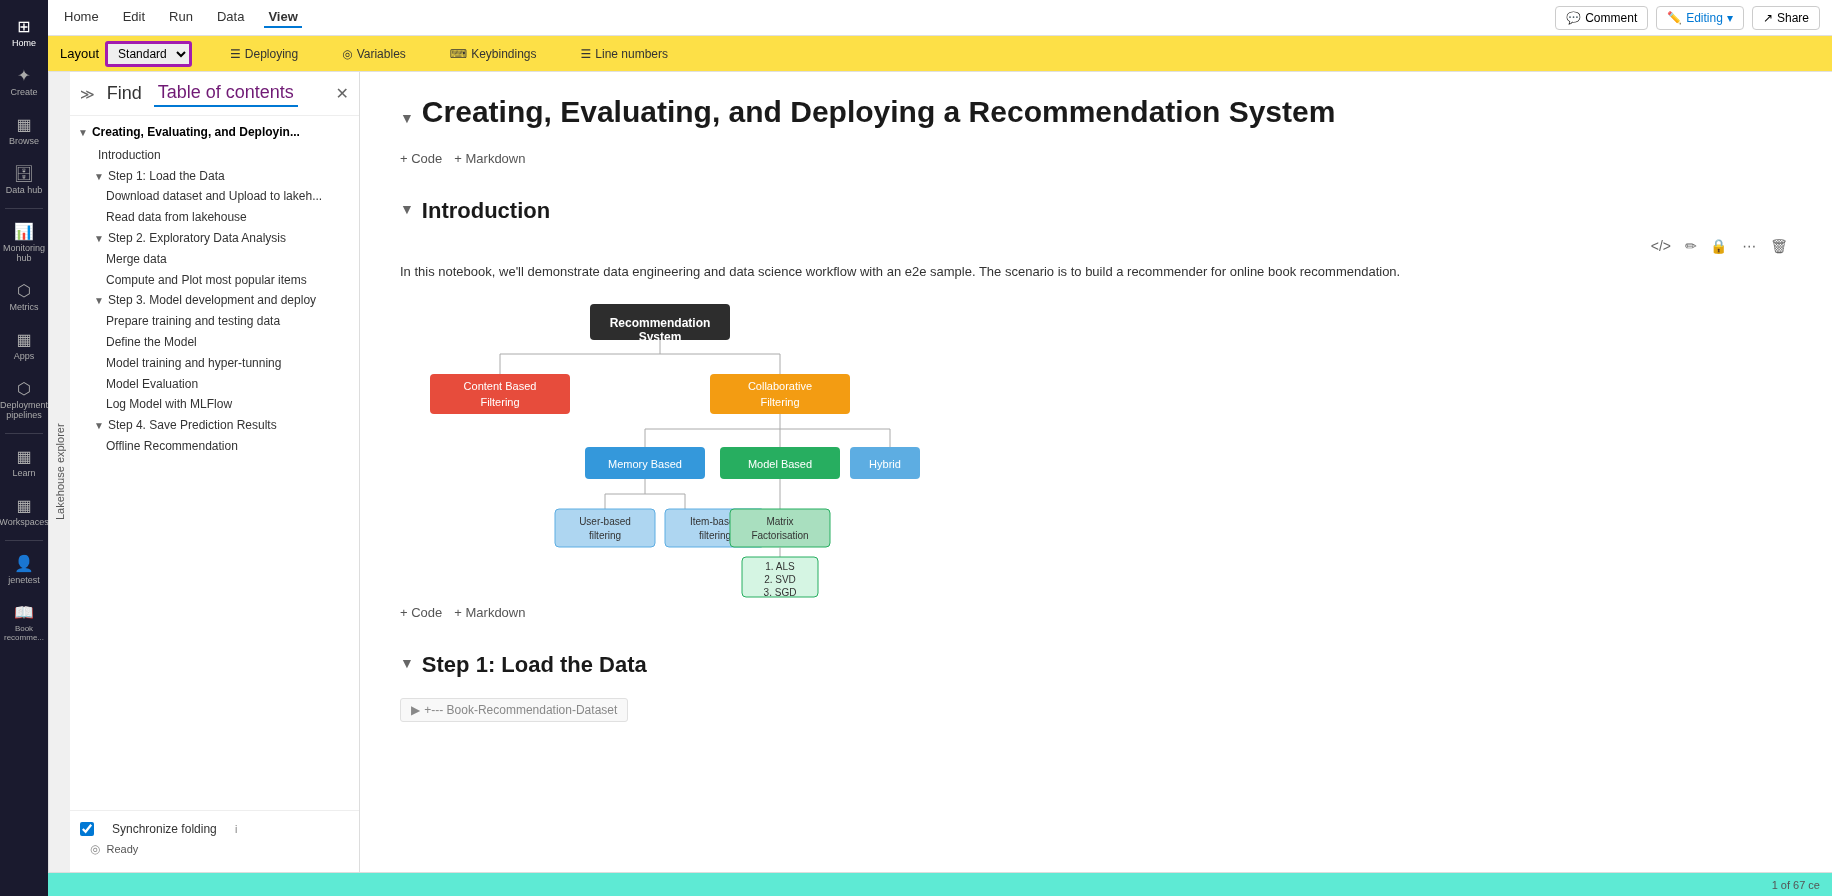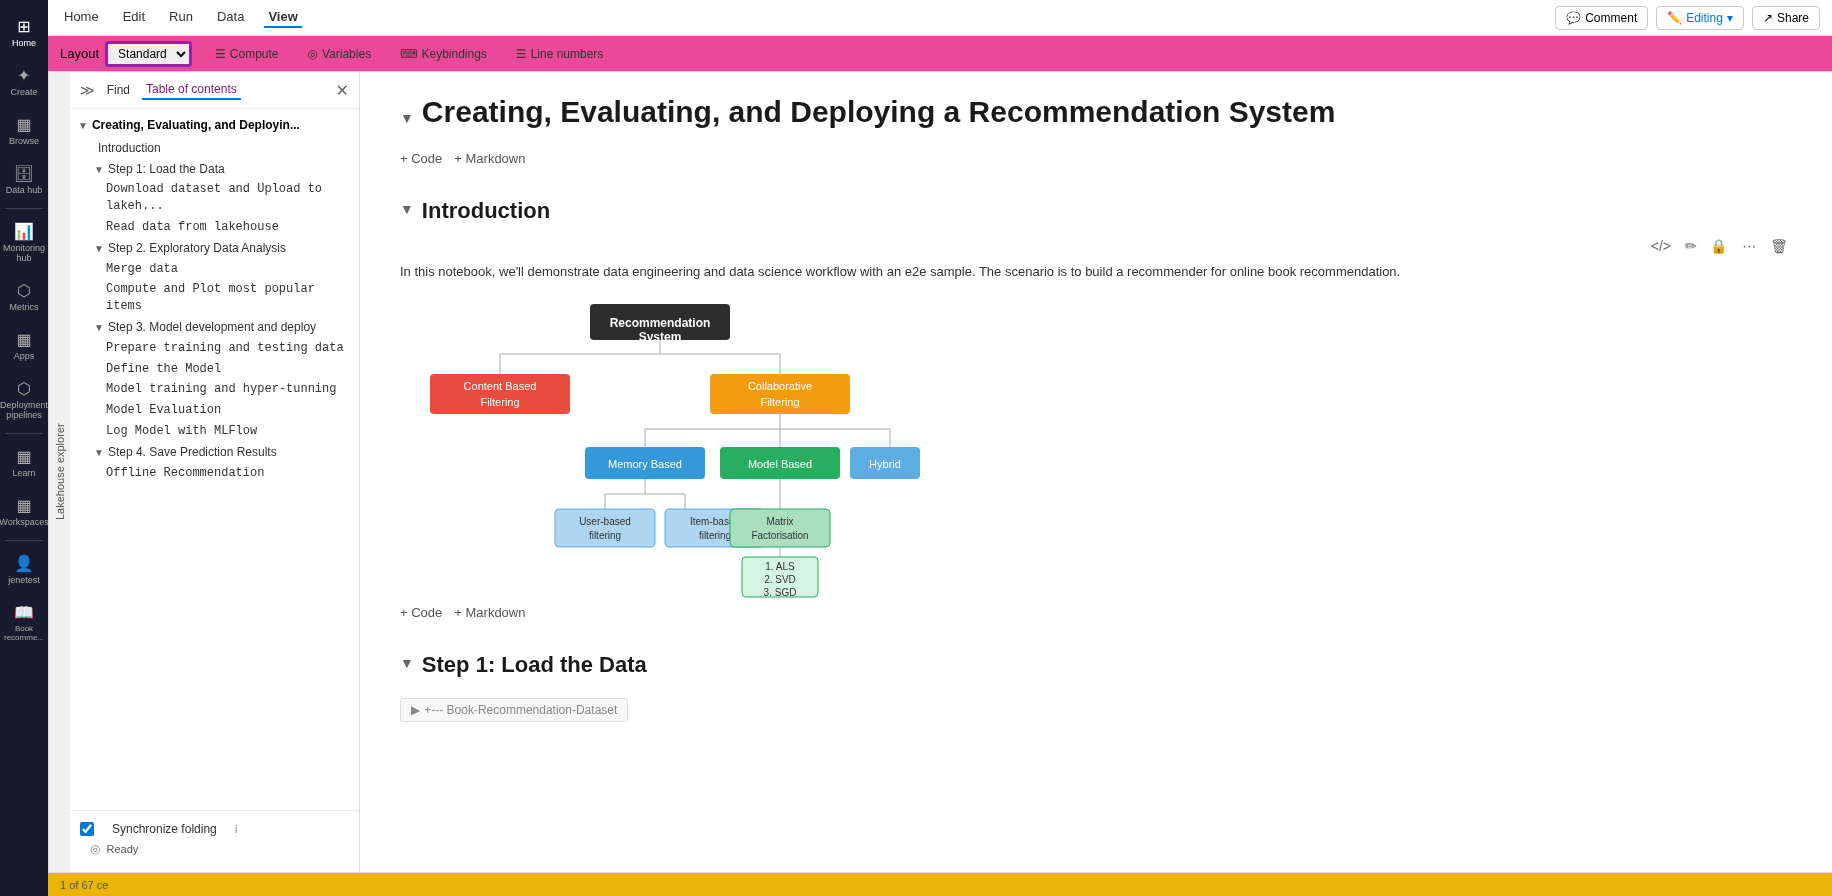--- a/index.html
+++ b/index.html
@@ -86,26 +86,26 @@
       background: #fff;
       display: flex;
       align-items: center;
       gap: 4px;
       color: #0078d4;
     }
 
     
     .toolbar {
       height: 36px;
-      background: #ec4899;
+      background: #fde047;
       border-bottom: 1px solid #e0e0e0;
       display: flex;
       align-items: center;
       padding: 0 12px;
-      gap: 17px;
+      gap: 32px;
       flex-shrink: 0;
     }
     .toolbar-item {
       display: flex;
       align-items: center;
       gap: 4px;
       font-size: 12px;
       cursor: pointer;
       color: #333;
       padding: 3px 6px;
@@ -162,21 +162,21 @@
       padding: 8px 10px;
       border-bottom: 1px solid #eee;
       gap: 8px;
     }
     .sidebar-expand-btn {
       cursor: pointer;
       color: #666;
       font-size: 14px;
     }
     .sidebar-tab {
-      font-size: 12px;
+      font-size: 18px;
       color: #333;
       cursor: pointer;
       padding: 2px 4px;
     }
     .sidebar-tab.active {
       color: #701a75;
       border-bottom: 2px solid #0078d4;
       font-weight: 500;
     }
     .sidebar-close {
@@ -200,21 +200,21 @@
       line-height: 1.4;
     }
     .toc-item .toc-icon { margin-right: 4px; font-size: 10px; color: #666; flex-shrink: 0; margin-top: 2px; }
     .toc-main {
       font-weight: 700;
       font-size: 12px;
       color: #000;
       margin-bottom: 2px;
     }
     .toc-sub { padding-left: 16px; }
-    .toc-subsub { padding-left: 28px; font-family: Liberation Mono, monospace; }
+    .toc-subsub { padding-left: 28px; }
 
     .sidebar-footer {
       padding: 10px;
       border-top: 1px solid #eee;
     }
     .sync-folding {
       display: flex;
       align-items: center;
       gap: 18px;
       font-size: 12px;
@@ -324,29 +324,29 @@
       padding: 4px 10px;
       display: inline-flex;
       align-items: center;
       gap: 4px;
       margin-top: 8px;
     }
 
     
     .bottom-bar {
       height: 24px;
-      background: #eab308;
+      background: #5eead4;
       border-top: 1px solid #ddd;
       display: flex;
       align-items: center;
       padding: 0 12px;
       font-size: 11px;
       color: #555;
       flex-shrink: 0;
-      justify-content: flex-start;
+      justify-content: flex-end;
     }
   </style>
 </head>
 <body>
 
 <div class="left-nav">
   <div class="nav-item active">
     <div class="nav-icon">⊞</div>
     <span>Home</span>
   </div>
@@ -429,21 +429,21 @@
   <div class="toolbar">
     <div class="layout-select">
       <span>Layout</span>
       <select>
         <option>Standard</option>
         <option>Wide</option>
       </select>
     </div>
     <div class="toolbar-item">
       <span>☰</span>
-      <span>Compute</span>
+      <span>Deploying</span>
     </div>
     <div class="toolbar-item">
       <span>◎</span>
       <span>Variables</span>
     </div>
     <div class="toolbar-item">
       <span>⌨</span>
       <span>Keybindings</span>
     </div>
     <div class="toolbar-item">

